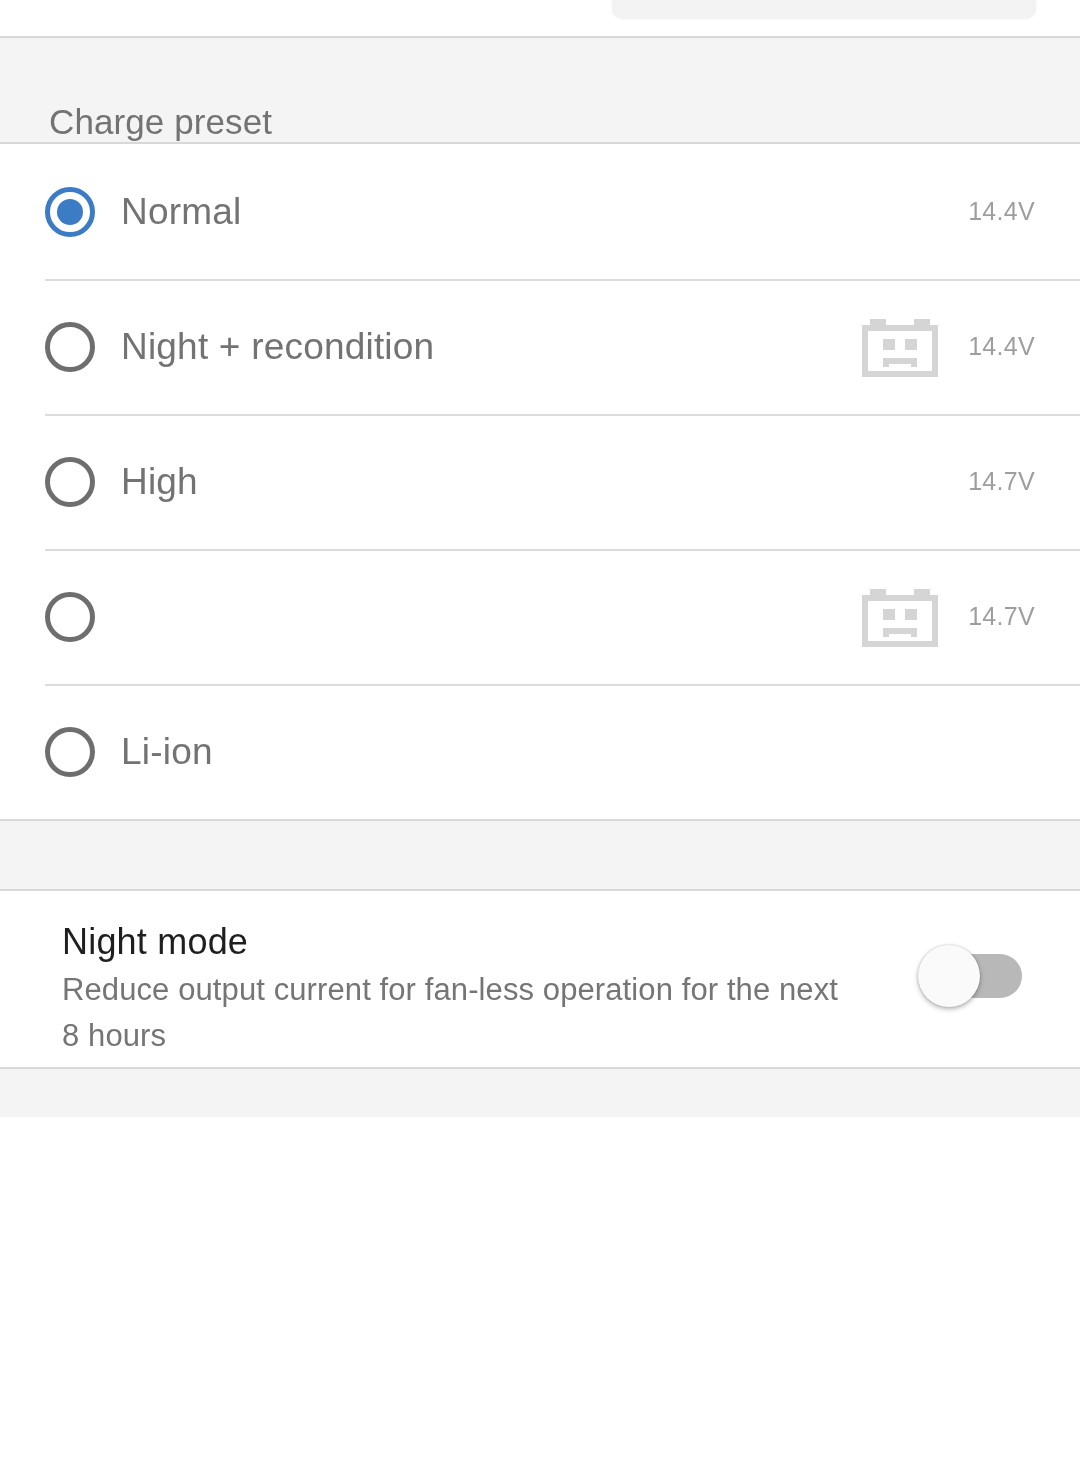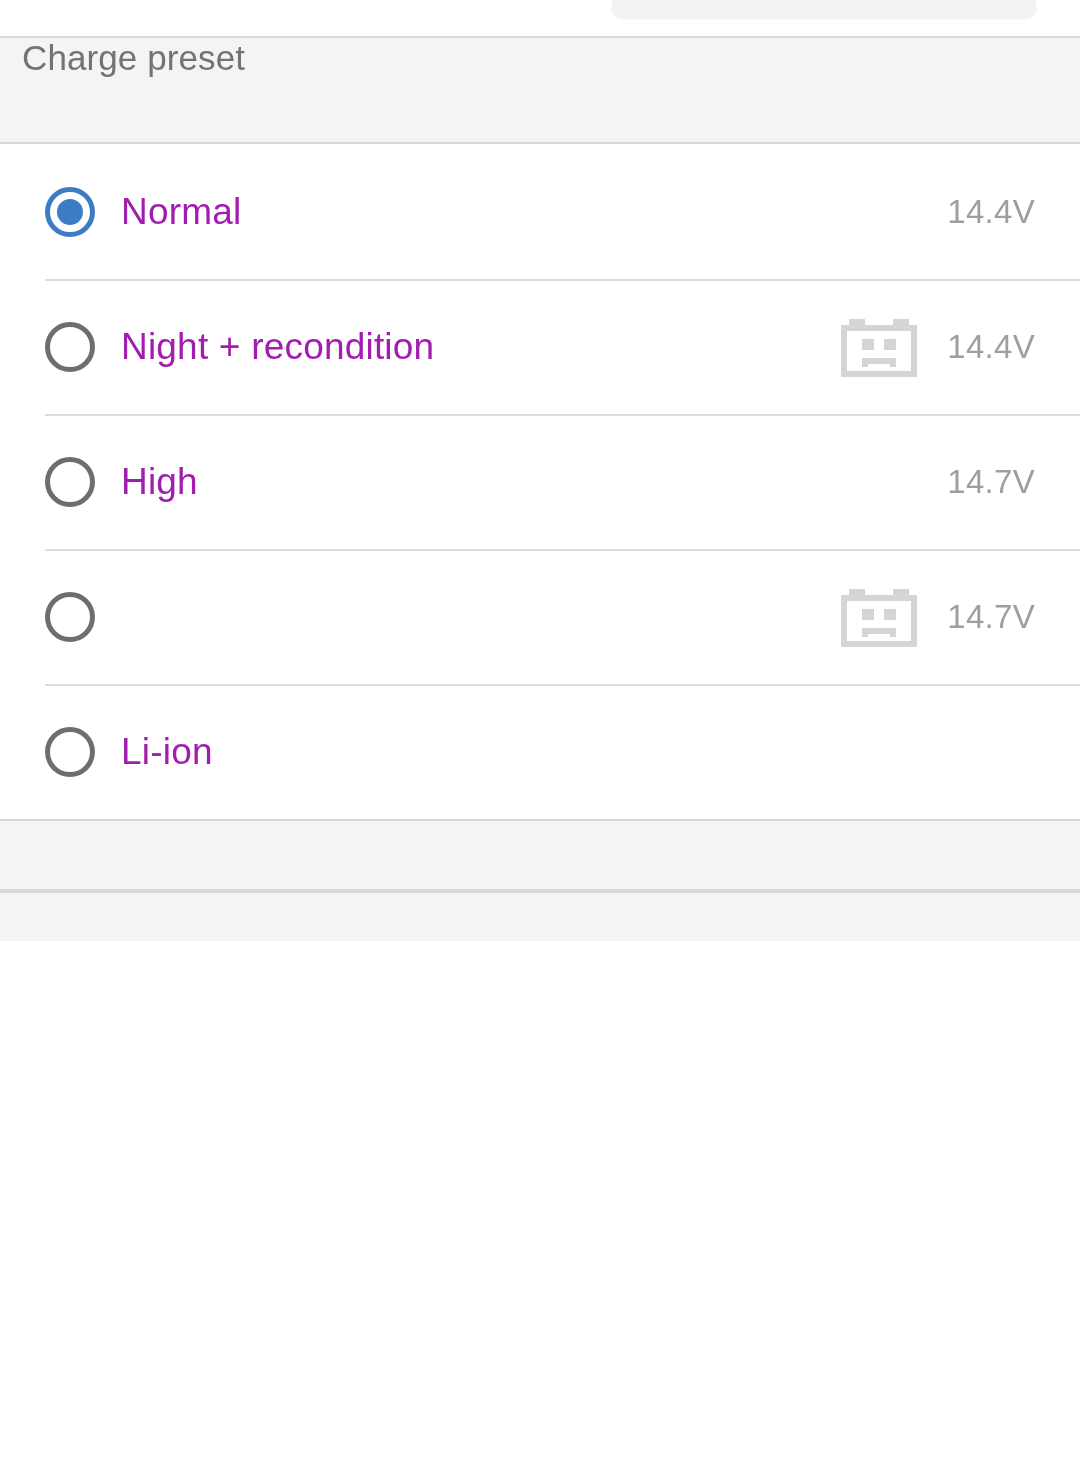--- a/index.html
+++ b/index.html
@@ -39,22 +39,22 @@
     box-shadow: 0 1px 2px rgba(0,0,0,0.07);
   }
 
   
   .section-header {
     background: #f4f4f4;
     border-top: 2px solid #d8d8d8;
     border-bottom: 2px solid #d8d8d8;
     height: 108px;
     display: flex;
-    align-items: flex-start;
-    padding-left: 22px;
+    align-items: flex-end;
+    padding-left: 49px;
     box-sizing: border-box;
   }
   .section-header .title {
     font-size: 35px;
     color: #737373;
     letter-spacing: 0.1px;
   }
 
   
   .list {
@@ -100,29 +100,29 @@
   }
   .radio.on .dot {
     width: 26px;
     height: 26px;
     border-radius: 50%;
     background: #3b7cc4;
   }
 
   .row-label {
     font-size: 37px;
-    color: #a21caf;
+    color: #737373;
     letter-spacing: 0.2px;
     white-space: pre;
   }
 
   .row-spacer { flex: 1 1 auto; }
 
   .row-value {
-    font-size: 33px;
+    font-size: 25px;
     color: #9e9e9e;
     letter-spacing: 0.3px;
     white-space: nowrap;
   }
 
   .batt-icon {
     margin-right: 30px;
     display: inline-flex;
     align-items: center;
   }
@@ -275,16 +275,26 @@
 
 
   <div class="list">
 
 
 
   </div>
 
   <div class="grey-band"></div>
 
+  <div class="toggle-row">
+    <div class="toggle-text">
+      <div class="toggle-title">Night mode</div>
+      <div class="toggle-sub">Reduce output current for fan-less operation for the next 8 hours</div>
+    </div>
+    <div class="switch">
+      <div class="track"></div>
+      <div class="knob"></div>
+    </div>
+  </div>
 
   <div class="bottom-band"></div>
 
 </div>
 
 </body></html>

